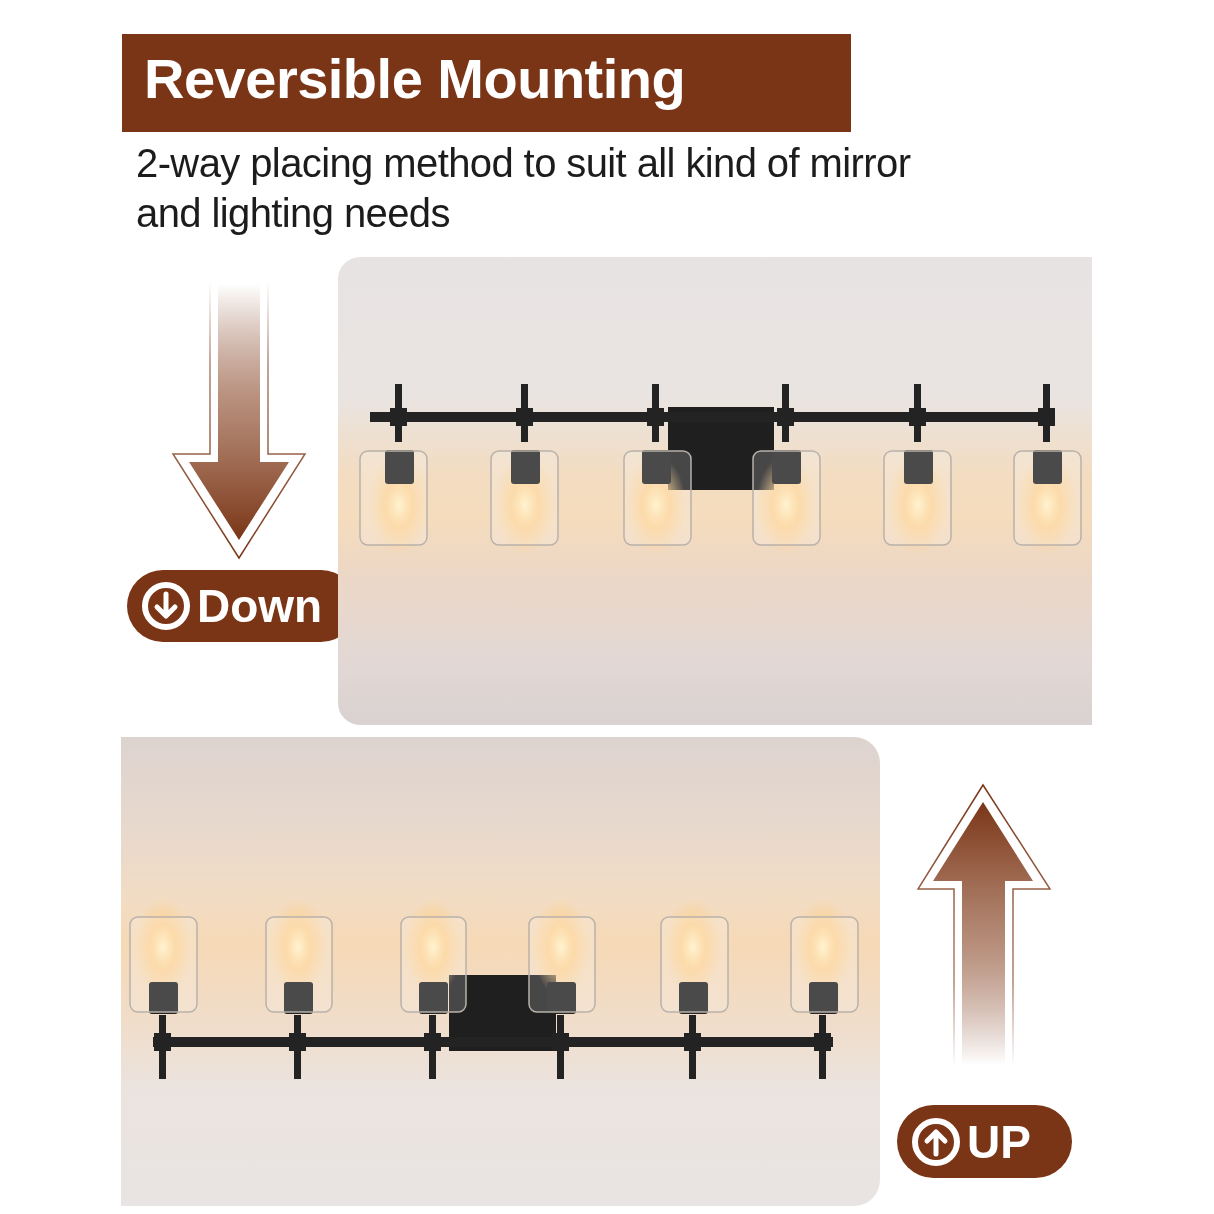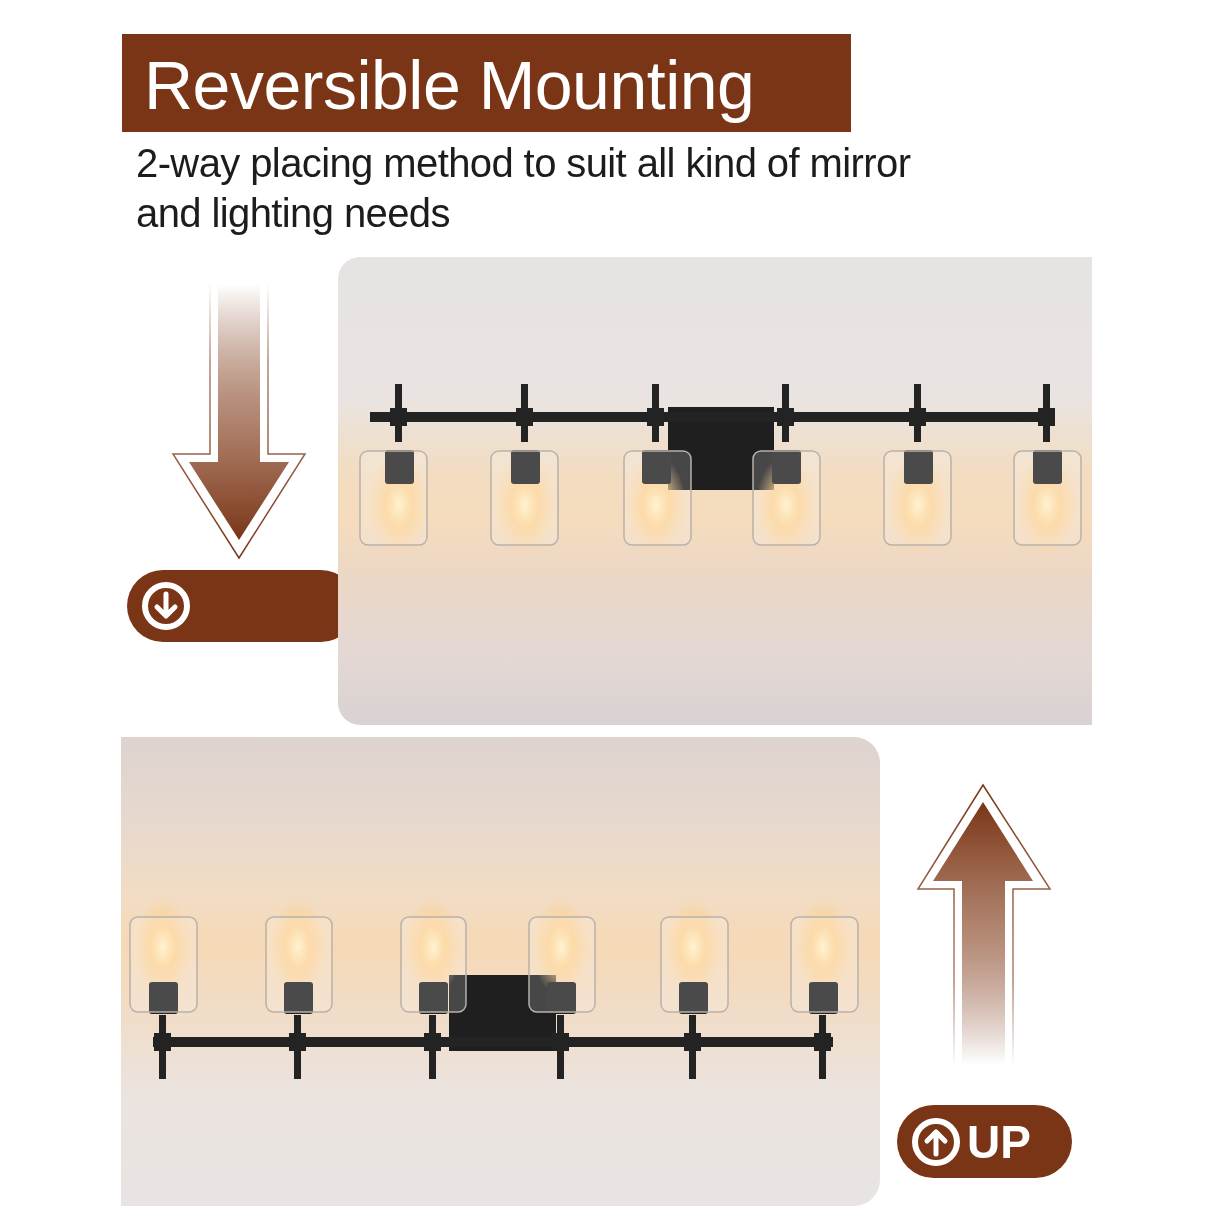--- a/index.html
+++ b/index.html
@@ -1,22 +1,22 @@
 <!DOCTYPE html>
 <html><head>
 <meta charset="utf-8">
 <style>
   html, body { margin: 0; padding: 0; background: #ffffff; }
   body { width: 1214px; height: 1214px; position: relative; overflow: hidden;
          font-family: "Liberation Sans", "DejaVu Sans", sans-serif; }
   .abs { position: absolute; }
 
   .title-banner { left: 122px; top: 34px; width: 729px; height: 98px; background: #7a3516; }
-  .title-text { position: absolute; left: 22px; top: 12px; color: #fff; font-size: 68px;
-                font-weight: normal; letter-spacing: -0.5px; white-space: nowrap; }
+  .title-text { position: absolute; left: 22px; top: 12px; color: #fff; font-size: 56px;
+                font-weight: bold; letter-spacing: -0.5px; white-space: nowrap; }
   .subtitle { left: 136px; top: 138px; width: 780px; color: #1c1c1c; font-size: 40px;
               line-height: 50px; letter-spacing: -0.6px; }
 
   .panel { overflow: hidden; }
   .panel-top { left: 338px; top: 257px; width: 754px; height: 468px;
                border-radius: 22px 0 0 22px;
                background: linear-gradient(180deg, #e7e3e3 0%, #e9e4e1 30%, #f3dcc0 47%, #f5dcbd 56%, #ecd7c6 68%, #e3d8d4 85%, #d9d2d1 100%); }
   .panel-bottom { left: 121px; top: 737px; width: 759px; height: 469px;
                   border-radius: 0 26px 26px 0;
                   background: linear-gradient(180deg, #ddd3cf 0%, #e8d9cd 20%, #f2dcc3 35%, #f6d9b6 44%, #f1dcc6 58%, #ebe3de 75%, #e8e4e3 100%); }
@@ -53,20 +53,21 @@
   </defs>
   <path d="M40 4 L98 4 L98 176 L135 176 L69 280 L3 176 L40 176 Z" fill="none" stroke="url(#go)" stroke-width="1.5"></path>
   <path d="M48 6 L90 6 L90 184 L119 184 L69 262 L19 184 L48 184 Z" fill="url(#gd)"></path>
 </svg>
 
 <div class="abs badge badge-down">
   <svg class="badge-icon" viewBox="0 0 50 50">
     <circle cx="25" cy="25" r="21" fill="none" stroke="#fff" stroke-width="6"></circle>
     <path d="M25 13 L25 34 M16 26 L25 35 L34 26" fill="none" stroke="#fff" stroke-width="5" stroke-linecap="round" stroke-linejoin="round"></path>
   </svg>
+  <span class="badge-label">Down</span>
 </div>
 
 <div class="abs panel panel-top">
   <svg width="754" height="468" viewBox="0 0 754 468">
     <defs>
       <radialGradient id="glowD" cx="0.5" cy="0.5" r="0.5">
         <stop offset="0" stop-color="#fff1c8" stop-opacity="1"></stop>
         <stop offset="0.45" stop-color="#ffd08a" stop-opacity="0.7"></stop>
         <stop offset="1" stop-color="#ffd08a" stop-opacity="0"></stop>
       </radialGradient>

